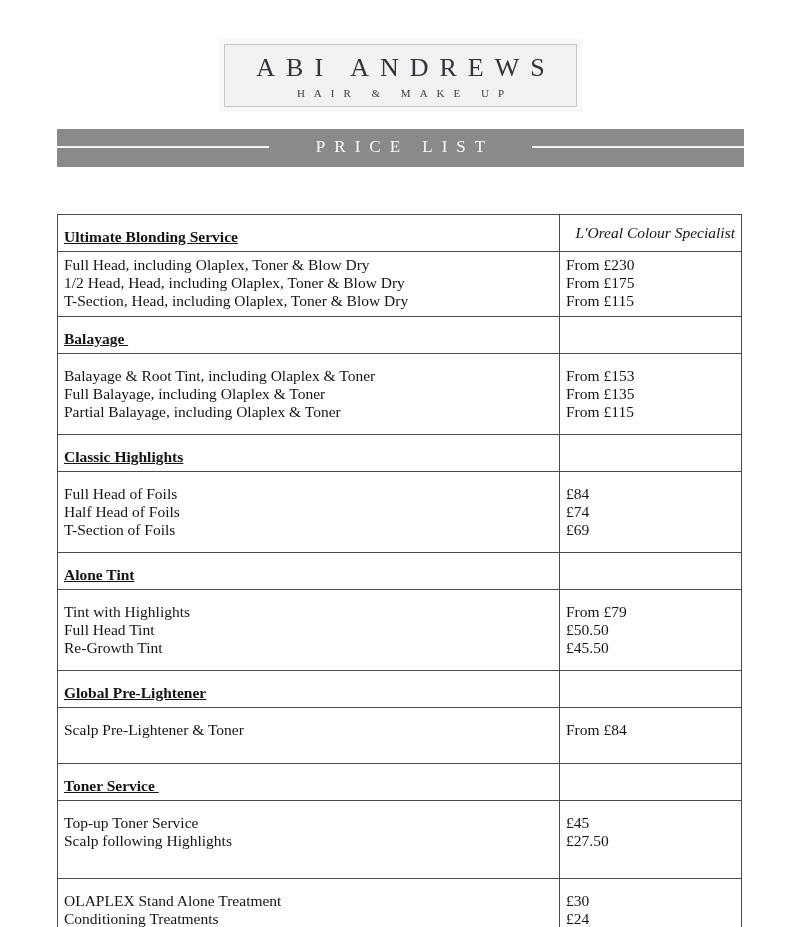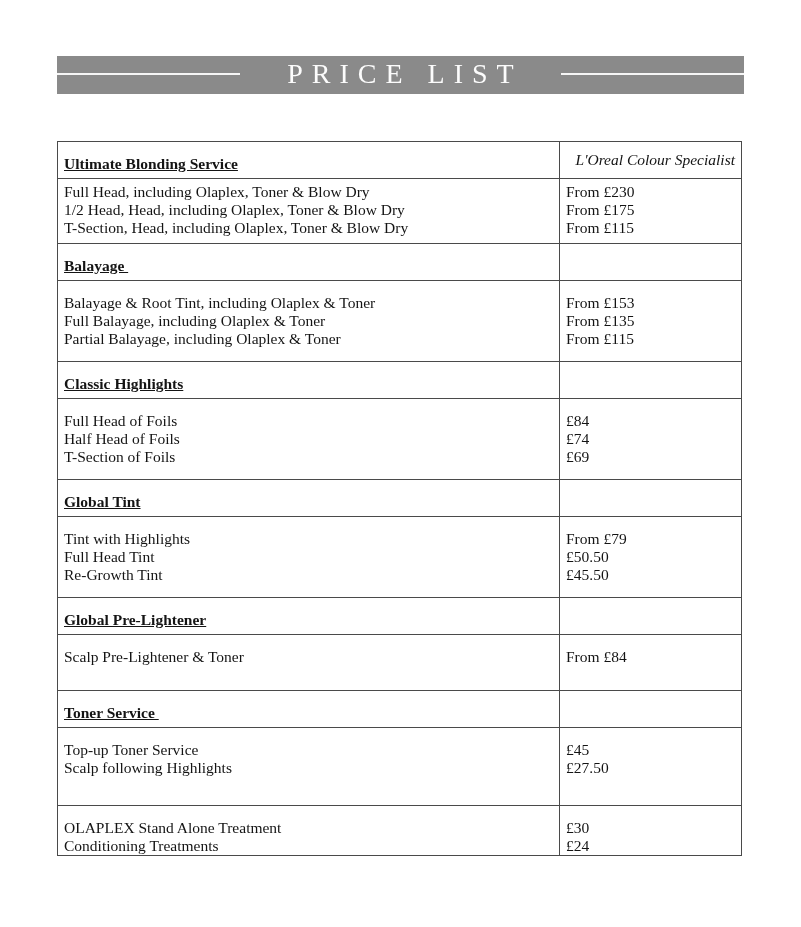--- a/index.html
+++ b/index.html
@@ -49,21 +49,21 @@
     display: flex;
     align-items: center;
   }
   .banner-line {
     flex: 1;
     height: 2px;
     background: #f6f6f6;
     margin-bottom: 2px;
   }
   .banner-title {
-    font-size: 28px;
+    font-size: 17px;
     letter-spacing: 9px;
     text-indent: 9px;
     color: #fcfcfc;
     margin: 0 38px;
     padding-bottom: 3px;
     white-space: nowrap;
   }
 
   
   .price-table {
@@ -97,20 +97,26 @@
   tr.r5 td { padding-bottom: 24px; }
   tr.r6 td { padding-bottom: 28px; }
   tr.r7 td { padding-bottom: 0; }
   .item-line { white-space: nowrap; overflow: hidden; }
 </style>
 </head>
 <body>
 
 <div class="page">
 
+  <div class="logo-outer">
+    <div class="logo-box">
+      <div class="logo-title">ABI ANDREWS</div>
+      <div class="logo-subtitle">HAIR &amp; MAKE UP</div>
+    </div>
+  </div>
 
   <div class="banner">
     <div class="banner-line"></div>
     <div class="banner-title">PRICE LIST</div>
     <div class="banner-line"></div>
   </div>
 
   <table class="price-table">
     <colgroup>
         <col style="width:502px">
@@ -163,21 +169,21 @@
           <div class="item-line">T-Section of Foils</div>
         </td>
         <td>
           <div class="item-line">£84</div>
           <div class="item-line">£74</div>
           <div class="item-line">£69</div>
         </td>
       </tr>
 
       <tr>
-        <td class="section-cell"><span class="sec-title">Global Tint</span></td>
+        <td class="section-cell"><span class="sec-title">Alone Tint</span></td>
         <td class="section-empty"></td>
       </tr>
       <tr class="r4">
         <td>
           <div class="item-line">Tint with Highlights</div>
           <div class="item-line">Full Head Tint</div>
           <div class="item-line">Re-Growth Tint</div>
         </td>
         <td>
           <div class="item-line">From £79</div>

